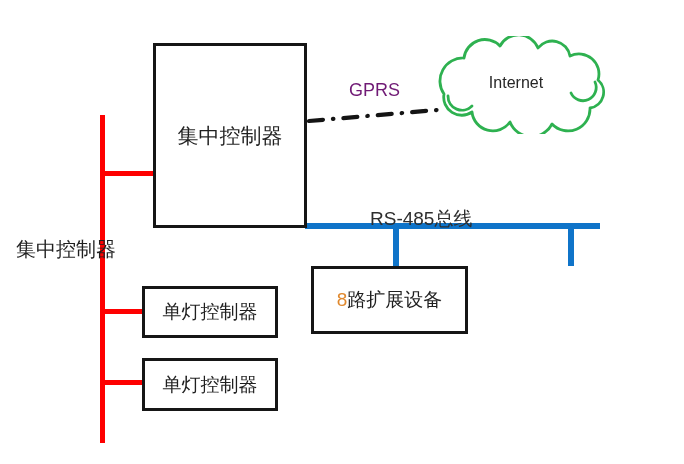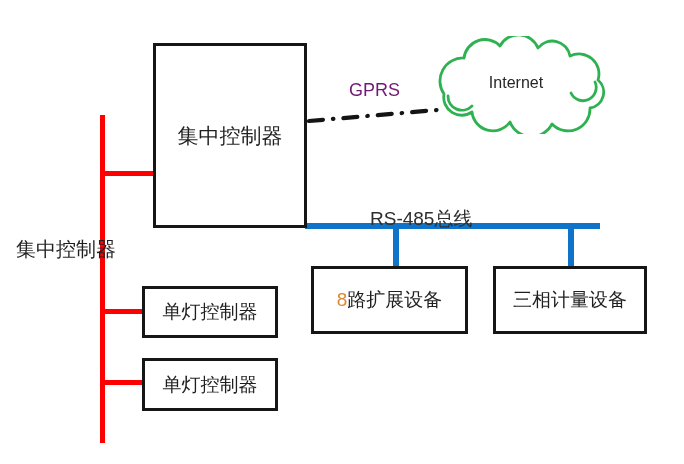--- a/index.html
+++ b/index.html
@@ -102,22 +102,19 @@
 
   <div class="node-box lamp2-box">
     <span>单灯控制器</span>
   </div>
 
   <div class="node-box expansion-box">
     <span class="num8">8</span>
       <span>路扩展设备</span>
   </div>
 
-  <div class="node-box metering-box">
-    <span>三相计量设备</span>
-  </div>
 
   <div class="txt-label power-cable-label">集中控制器</div>
   <div class="txt-label gprs-label">GPRS</div>
   <div class="txt-label rs485-label">RS-485总线</div>
   <div class="txt-label internet-label">Internet</div>
 
 </div>
 
 </body></html>

